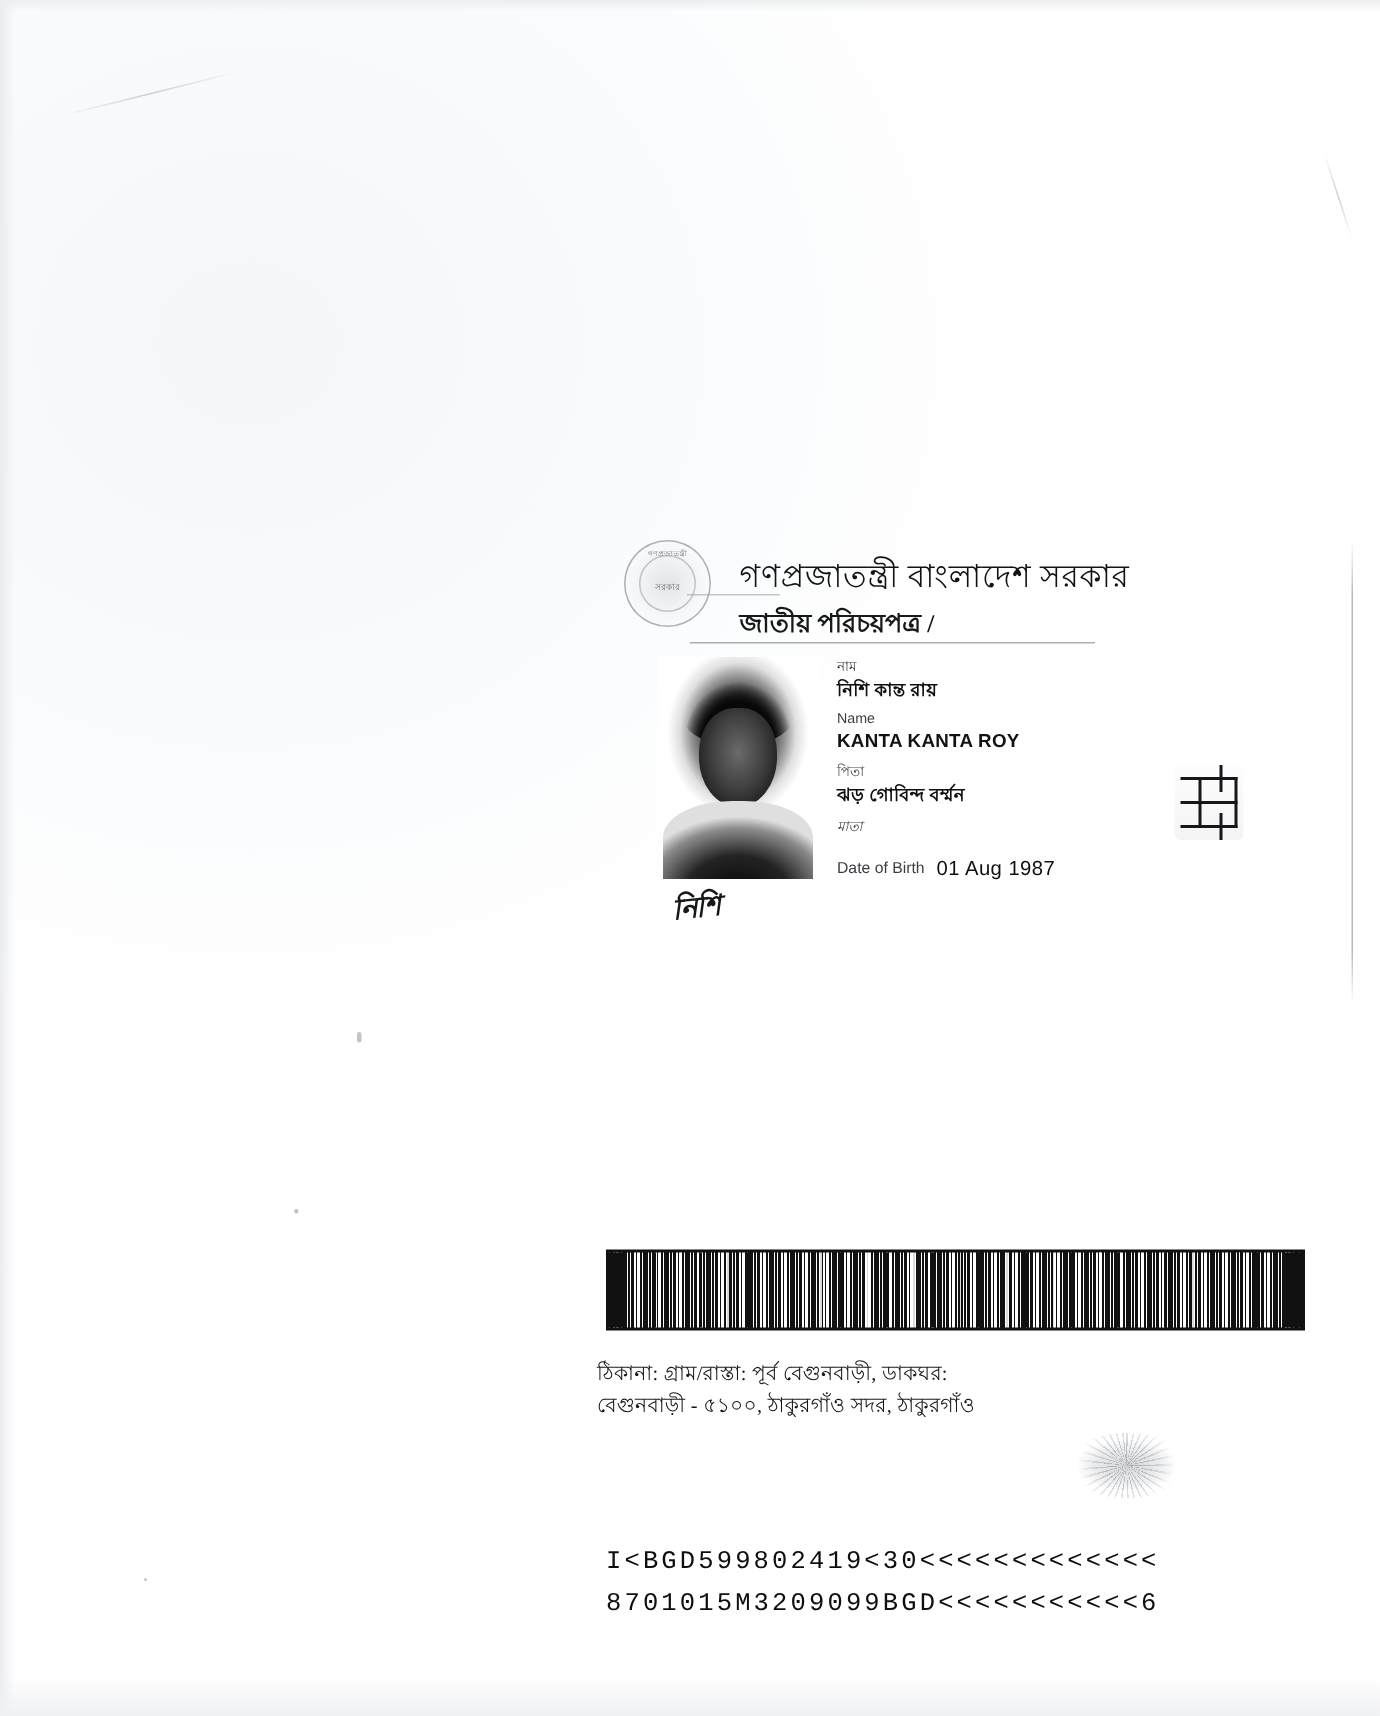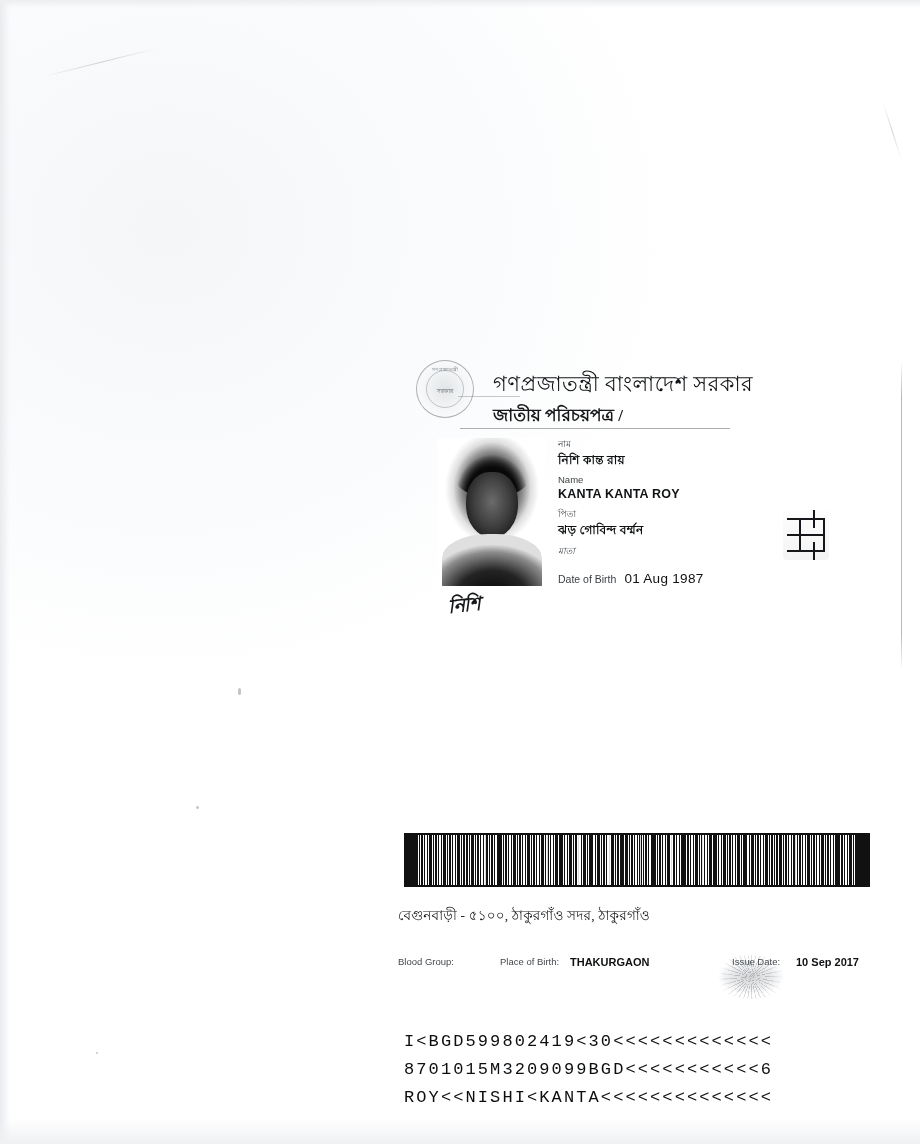--- a/index.html
+++ b/index.html
@@ -433,36 +433,26 @@
   </div>
 
   <div id="barcode">
     <div class="bars"></div>
     <div class="bars-overlay"></div>
     <div class="quiet-left"></div>
     <div class="quiet-right"></div>
   </div>
 
   <div id="back-block">
+    <div class="addr-line">ঠিকানা: গ্রাম/রাস্তা: পূর্ব বেগুনবাড়ী, ডাকঘর:</div>
     <div class="addr-line">বেগুনবাড়ী - ৫১০০, ঠাকুরগাঁও সদর, ঠাকুরগাঁও</div>
 
-    <div class="meta-row">
-      <span class="meta-lbl meta-abs" style="left:0px;">Blood Group:</span>
-      <span class="meta-val meta-abs" style="left:72px;"></span>
-
-      <span class="meta-lbl meta-abs" style="left:102px;">Place of Birth:</span>
-      <span class="meta-val meta-abs" style="left:172px;">THAKURGAON</span>
-
-      <span class="meta-lbl meta-abs" style="left:334px;">Issue Date:</span>
-      <span class="meta-val meta-abs" style="left:398px;">10 Sep 2017</span>
-    </div>
   </div>
 
   <div id="seal">
     <div class="spokes"></div>
   </div>
 
   <div id="mrz">
     <div class="mrz-line">I&lt;BGD599802419&lt;30&lt;&lt;&lt;&lt;&lt;&lt;&lt;&lt;&lt;&lt;&lt;&lt;&lt;</div>
     <div class="mrz-line">8701015M3209099BGD&lt;&lt;&lt;&lt;&lt;&lt;&lt;&lt;&lt;&lt;&lt;6</div>
-    <div class="mrz-line">ROY&lt;&lt;NISHI&lt;KANTA&lt;&lt;&lt;&lt;&lt;&lt;&lt;&lt;&lt;&lt;&lt;&lt;&lt;&lt;</div>
   </div>
 </div>
 
 </body></html>

